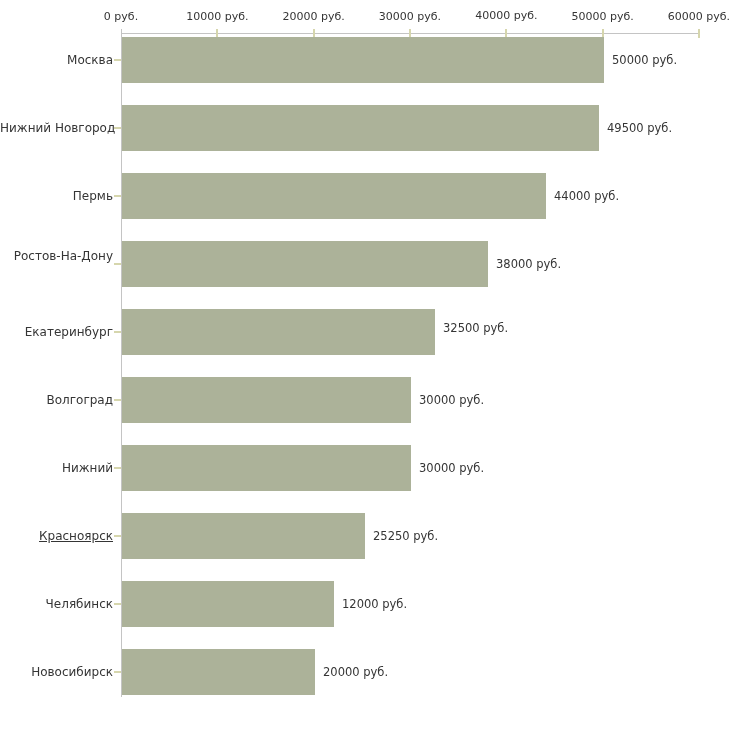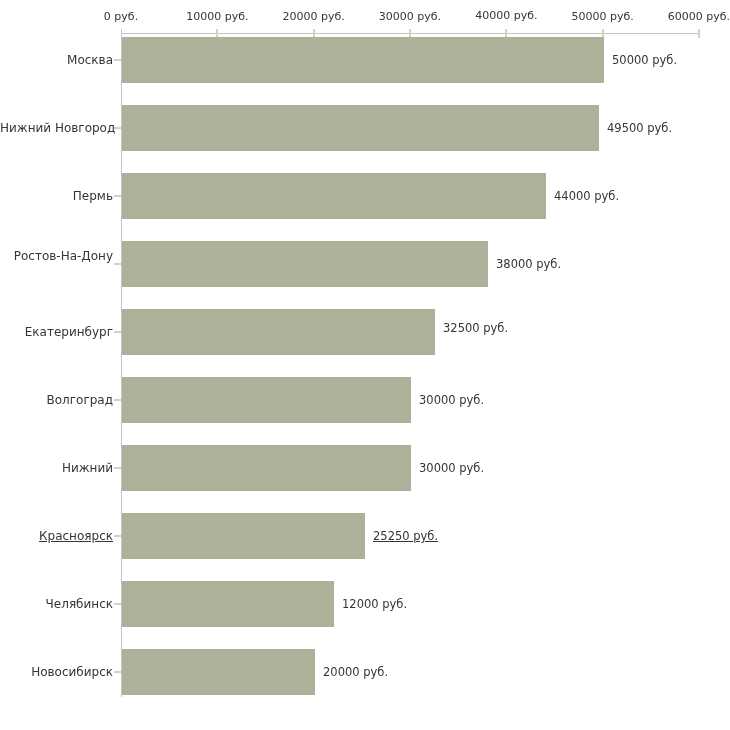--- a/index.html
+++ b/index.html
@@ -89,21 +89,21 @@
     <div class="tick-mark" style="left: 114px; top: 399px; width: 7px; height: 2px; background: rgb(214, 214, 173);"></div>
     <div class="bar" style="left: 122px; top: 377px; width: 289px; height: 46px; background: rgb(172, 178, 153);"></div>
     <div class="value-label" style="left: 419px; top: 393px;">30000 руб.</div>
     <div class="category-label" style="top: 461px;">Нижний</div>
     <div class="tick-mark" style="left: 114px; top: 467px; width: 7px; height: 2px; background: rgb(214, 214, 173);"></div>
     <div class="bar" style="left: 122px; top: 445px; width: 289px; height: 46px; background: rgb(172, 178, 153);"></div>
     <div class="value-label" style="left: 419px; top: 461px;">30000 руб.</div>
     <div class="category-label" style="top: 529px; text-decoration: underline;">Красноярск</div>
     <div class="tick-mark" style="left: 114px; top: 535px; width: 7px; height: 2px; background: rgb(214, 214, 173);"></div>
     <div class="bar" style="left: 122px; top: 513px; width: 243px; height: 46px; background: rgb(172, 178, 153);"></div>
-    <div class="value-label" style="left: 373px; top: 529px; text-decoration: underline;">25250 руб.</div>
+    <div class="value-label" style="left: 373px; top: 529px;">25250 руб.</div>
     <div class="category-label" style="top: 597px;">Челябинск</div>
     <div class="tick-mark" style="left: 114px; top: 603px; width: 7px; height: 2px; background: rgb(214, 214, 173);"></div>
     <div class="bar" style="left: 122px; top: 581px; width: 212px; height: 46px; background: rgb(172, 178, 153);"></div>
     <div class="value-label" style="left: 342px; top: 597px;">12000 руб.</div>
     <div class="category-label" style="top: 665px;">Новосибирск</div>
     <div class="tick-mark" style="left: 114px; top: 671px; width: 7px; height: 2px; background: rgb(214, 214, 173);"></div>
     <div class="bar" style="left: 122px; top: 649px; width: 193px; height: 46px; background: rgb(172, 178, 153);"></div>
     <div class="value-label" style="left: 323px; top: 665px;">20000 руб.</div>
   </div>
 

